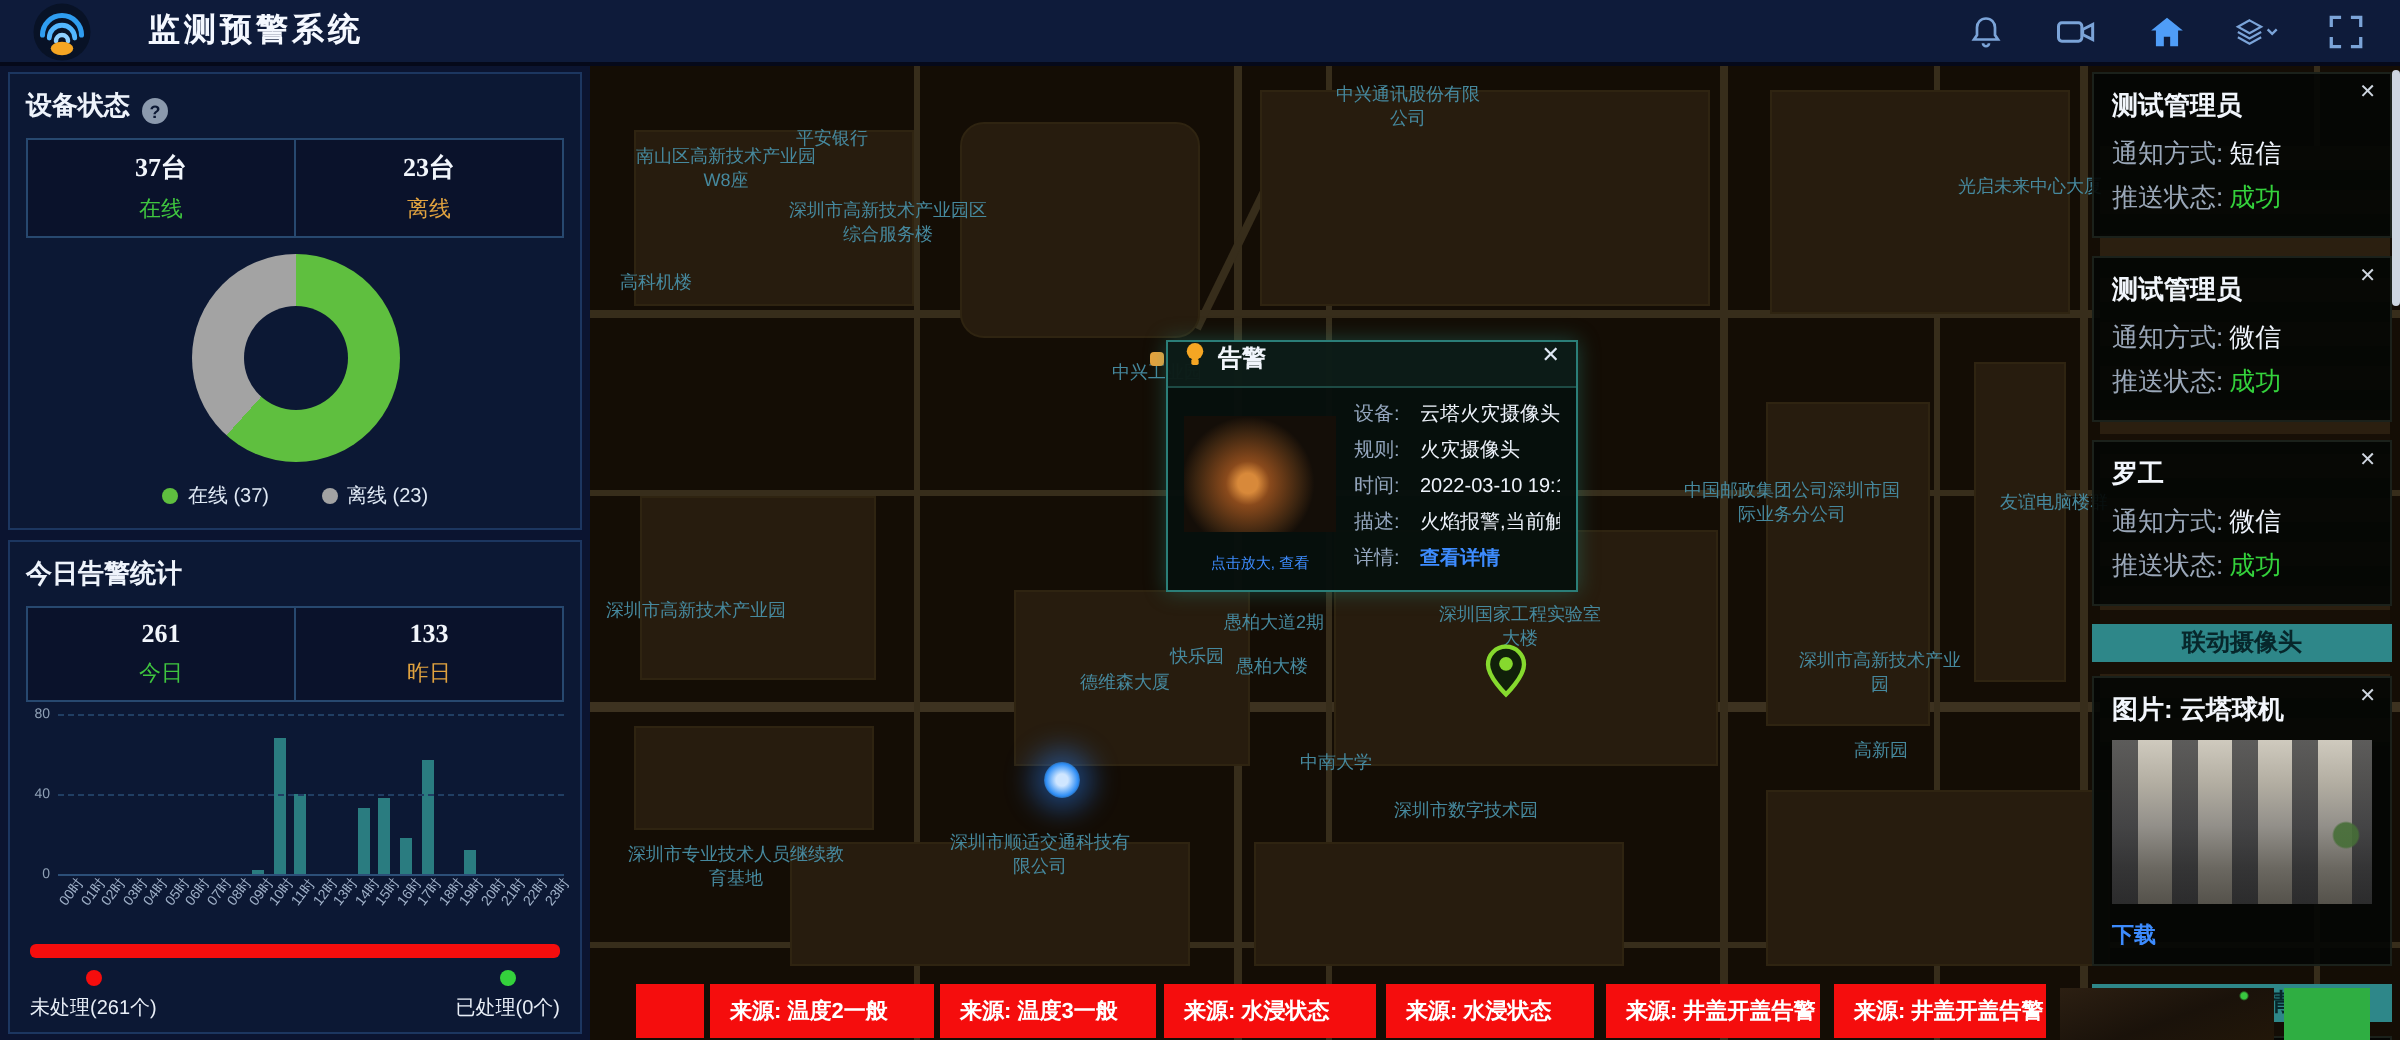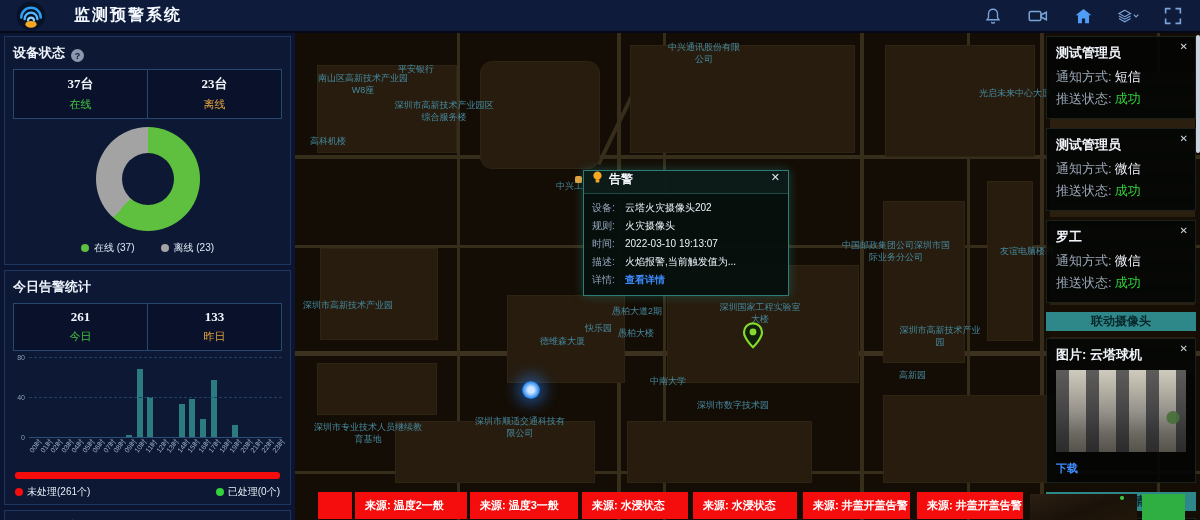--- a/index.html
+++ b/index.html
@@ -38,21 +38,21 @@
   #bars::after{content:"";position:absolute;left:0;right:0;top:0;border-top:1px dashed #203e63;}
   .slot{flex:1;display:flex;justify-content:center;align-items:flex-end;height:100%;min-width:0;}
   .bar{width:6px;background:#2a7c80;}
   #yticks{position:absolute;left:-16px;top:0;bottom:0;width:14px;}
   .ytick{position:absolute;right:2px;font-size:7px;color:#8fa0b5;}
   #xlabels{display:flex;margin-left:16px;height:22px;margin-top:3px;}
   .xlab{flex:1;min-width:0;font-size:7px;color:#9fb0c8;white-space:nowrap;transform:rotate(-52deg) translateX(-6px);transform-origin:center top;}
 
   .redbar{height:7px;background:#f50d0d;border-radius:3px;margin:10px 2px 6px;}
   .proc{display:flex;justify-content:space-between;font-size:10px;color:#e8eef7;padding:0 2px;}
-  .proc .lg-item{gap:4px;}
+  .proc .lg-item{gap:4px;flex-direction:column;}
 
   
   .map{position:absolute;left:295px;top:33px;right:0;bottom:0;background:#140d05;overflow:hidden;z-index:5;cursor:grab;}
   .road-h{position:absolute;height:4px;background:#372d1b;left:0;right:0;}
   .road-v{position:absolute;width:4px;background:#372d1b;top:0;bottom:0;}
   .bld{position:absolute;background:#271c0e;border:1px solid #2f2411;box-sizing:border-box;}
   .bld.rnd{border-radius:12px;}
   .bld.rows{background:repeating-linear-gradient(180deg,#2b1f10 0 12px,#170f06 12px 22px);border:none;}
   .map-label{position:absolute;font-size:9px;color:#46899e;line-height:1.3;text-align:center;z-index:6;}
   .blue-dot{position:absolute;width:18px;height:18px;border-radius:50%;z-index:7;
@@ -194,21 +194,21 @@
         <div class="map-label" style="left: 261px; top: 148px;">中兴工业园</div>
         <div class="map-label" style="left: 545px; top: 207px; width: 112px;">中国邮政集团公司深圳市国际业务分公司</div>
         <div class="map-label" style="left: 705px; top: 213px;">友谊电脑楼群</div>
         <div class="map-label" style="left: 5px; top: 267px; width: 96px;">深圳市高新技术产业园</div>
         <div class="map-label" style="left: 423px; top: 269px; width: 84px;">深圳国家工程实验室大楼</div>
         <div class="map-label" style="left: 317px; top: 273px;">愚柏大道2期</div>
         <div class="map-label" style="left: 290px; top: 290px;">快乐园</div>
         <div class="map-label" style="left: 323px; top: 295px;">愚柏大楼</div>
         <div class="map-label" style="left: 603px; top: 292px; width: 84px;">深圳市高新技术产业园</div>
         <div class="map-label" style="left: 245px; top: 303px;">德维森大厦</div>
-        <div class="map-label" style="left: 604px; top: 337px;">高新园</div>
+        <div class="map-label" style="left: 632px; top: 337px;">高新园</div>
         <div class="map-label" style="left: 355px; top: 343px; font-family: Liberation Serif, serif;">中南大学</div>
         <div class="map-label" style="left: 402px; top: 367px;">深圳市数字技术园</div>
         <div class="map-label" style="left: 177px; top: 383px; width: 96px;">深圳市顺适交通科技有限公司</div>
         <div class="map-label" style="left: 17px; top: 389px; width: 112px;">深圳市专业技术人员继续教育基地</div>
       </div>
 
     <div class="poi-dot" style="left:280px;top:143px;"></div>
     <div class="blue-dot" style="left:227px;top:348px;"></div>
     <svg class="pin" style="left:447px;top:289px;" viewBox="0 0 24 30">
       <path d="M12 1.5C6.2 1.5 2 6 2 11.4 2 18.4 12 28 12 28s10-9.6 10-16.6C22 6 17.8 1.5 12 1.5z" fill="#10200a" stroke="#86d92e" stroke-width="2.4"></path>
@@ -218,20 +218,24 @@
     <div class="popup">
       <div class="popup-h">
         <svg width="11" height="13" viewBox="0 0 12 14">
             <circle cx="6" cy="5" r="4.5" fill="#f5a623"></circle>
             <rect x="4" y="9" width="4" height="3.5" rx="1" fill="#f5a623"></rect>
           </svg>
         <span>告警</span>
         <span class="popup-close"></span>
       </div>
       <div class="popup-body">
+        <div class="pimg-col">
+          <div class="pimg"></div>
+          <div class="pcap">点击放大, 查看</div>
+        </div>
         <div class="p-fields" id="popup-fields">
             <div class="p-row">
               <span class="p-lab">设备:</span>
               <span class="p-val">云塔火灾摄像头202</span>
             </div>
             <div class="p-row">
               <span class="p-lab">规则:</span>
               <span class="p-val">火灾摄像头</span>
             </div>
             <div class="p-row">

